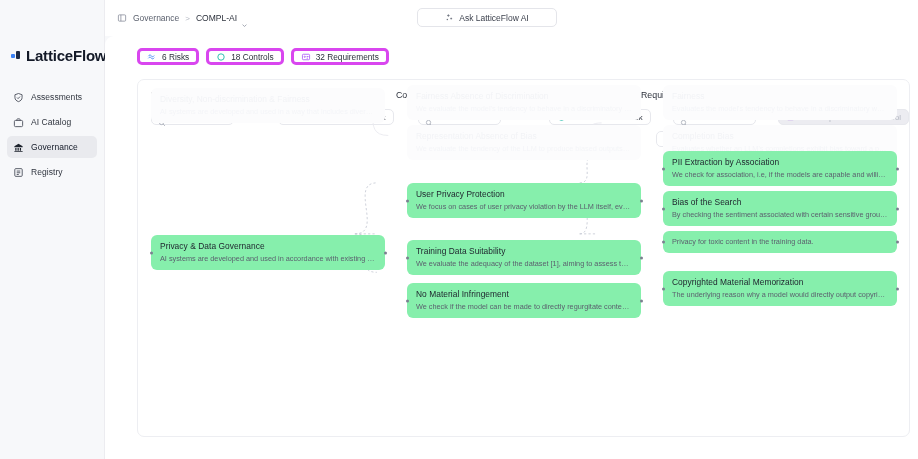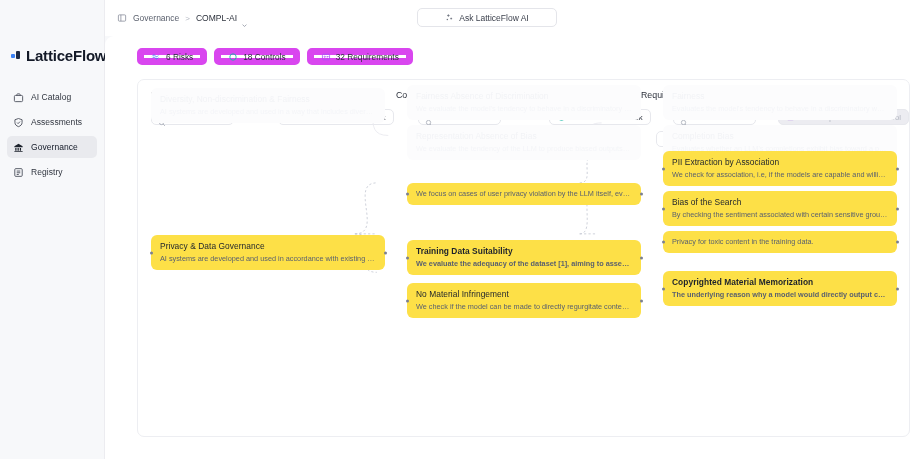--- a/index.html
+++ b/index.html
@@ -63,21 +63,21 @@
   .spark { width:9px; height:9px; color:#5b616e; }
 
   .panel {
     position:absolute; left: 0; top: 36px; right: 0; bottom: 0;
     background:#ffffff; border-top-left-radius: 9px; overflow:hidden;
   }
 
   .badges { display:flex; gap: 7px; padding: 12px 0 0 32px; }
   .badge {
     height: 17px; padding: 0 7px; border-radius: 5px;
-    border:7px solid #d946ef; background:#fff;
+    border:3px solid #d946ef; background:#fff;
     display:flex; align-items:center; gap:5px;
     font-size: 8.3px; color:#2b303b; font-weight:500; cursor:pointer;
   }
   .badge .bico { width:10px; height:10px; display:flex; align-items:center; justify-content:center; }
 
   
   .board {
     position:absolute; left: 32px; right: 8px; top: 43px; bottom: 22px;
     border:1px solid #edeef2; border-radius: 7px; background:#fff;
   }
@@ -108,21 +108,21 @@
     height:16px; padding: 0 8px; border:1px solid #e7e8ed; border-radius:5px;
     background:#fff; display:flex; align-items:center; gap:5px;
     font-size:7.9px; color:#2b303b; cursor:pointer; white-space:nowrap;
   }
   .unlink em { font-style: italic; }
   .u-ico { width:9px; height:9px; color:#5b616e; }
 
   
   .cards { position:absolute; left:0; top:0; right:0; bottom:0; }
   .card {
-    position:absolute; border-radius: 6px; background:#fde047;
+    position:absolute; border-radius: 6px; background:#86efac;
     padding: 6px 9px 7px 9px;
   }
   .card .t { font-size: 8.4px; color:#1d222c; margin-bottom: 3px; letter-spacing: 0.05px; }
   .card .d { font-size: 7.3px; color:#5b616e; line-height: 1.25;
              white-space: nowrap; overflow:hidden; text-overflow: ellipsis; }
   .card.faded { background:#fcfcfd; }
   .card.faded .t { color:#f2f3f6; }
   .card.faded .d { color:#f4f5f8; }
 
   .dot { position:absolute; width:3px; height:3px; border-radius:50%; background:#7b8090; }
@@ -142,35 +142,35 @@
           <i class="a"></i>
           <i class="b"></i>
         </span>
       <span class="logo-text">LatticeFlow AI</span>
     </div>
 
     <nav class="nav">
       <div class="nav-item">
         <span class="nav-ico">
           <svg viewBox="0 0 16 16" width="11" height="11" fill="none" stroke="#4a4f5b" stroke-width="1.3">
-            <rect x="2" y="5" width="12" height="9" rx="1.6"></rect>
-              <path d="M5.6 5V3.8c0-.6.5-1.1 1.1-1.1h2.6c.6 0 1.1.5 1.1 1.1V5"></path>
-          </svg>
-        </span>
-        <span class="nav-label">AI Catalog</span>
+            <path d="M8 2.2 13.2 4v4c0 3.1-2.2 5-5.2 6-3-1-5.2-2.9-5.2-6V4z"></path>
+              <path d="M5.9 8.1l1.5 1.5 2.8-2.9"></path>
+          </svg>
+        </span>
+        <span class="nav-label">Assessments</span>
       </div>
 
       <div class="nav-item">
         <span class="nav-ico">
           <svg viewBox="0 0 16 16" width="11" height="11" fill="none" stroke="#4a4f5b" stroke-width="1.3">
-            <path d="M8 2.2 13.2 4v4c0 3.1-2.2 5-5.2 6-3-1-5.2-2.9-5.2-6V4z"></path>
-              <path d="M5.9 8.1l1.5 1.5 2.8-2.9"></path>
-          </svg>
-        </span>
-        <span class="nav-label">Assessments</span>
+            <rect x="2" y="5" width="12" height="9" rx="1.6"></rect>
+              <path d="M5.6 5V3.8c0-.6.5-1.1 1.1-1.1h2.6c.6 0 1.1.5 1.1 1.1V5"></path>
+          </svg>
+        </span>
+        <span class="nav-label">AI Catalog</span>
       </div>
 
       <div class="nav-item active">
         <span class="nav-ico">
           <svg viewBox="0 0 16 16" width="11" height="11" fill="#1d222c">
             <path d="M8 2.4 14 6.2v1.3H2V6.2zM3.3 8.6h1.8v4H3.3zm3.3 0h1.8v4H6.6zm3.3 0h1.8v4H9.9zM2 13.3h12v1.3H2z"></path>
           </svg>
         </span>
         <span class="nav-label">Governance</span>
       </div>
@@ -368,23 +368,24 @@
             <div class="t">Fairness Absence of Discrimination</div>
             <div class="d">We evaluate the model's tendency to behave in a discriminatory way by co...</div>
           </div>
           <div class="card faded" style="left:269px; top:45px; width:234px;">
             <div class="t">Representation Absence of Bias</div>
             <div class="d">We evaluate the tendency of the LLM to produce biased outputs, on three ...</div>
           </div>
           <div class="card" style="left:269px; top:103px; width:234px;">
             <span class="dot l"></span>
             <span class="dot r"></span>
+            <div class="t">User Privacy Protection</div>
             <div class="d">We focus on cases of user privacy violation by the LLM itself, evaluating th...</div>
           </div>
-          <div class="card" style="left:269px; top:160px; width:234px;font-weight:bold;">
+          <div class="card" style="left:269px; top:160px; width:234px;">
             <span class="dot l"></span>
             <span class="dot r"></span>
             <div class="t">Training Data Suitability</div>
             <div class="d">We evaluate the adequacy of the dataset [1], aiming to assess the potenti...</div>
           </div>
           <div class="card" style="left:269px; top:203px; width:234px;">
             <span class="dot l"></span>
             <span class="dot r"></span>
             <div class="t">No Material Infringement</div>
             <div class="d">We check if the model can be made to directly regurgitate content that is ...</div>
@@ -408,21 +409,21 @@
             <span class="dot l"></span>
             <span class="dot r"></span>
             <div class="t">Bias of the Search</div>
             <div class="d">By checking the sentiment associated with certain sensitive groups acros...</div>
           </div>
           <div class="card" style="left:525px; top:151px; width:234px;">
             <span class="dot l"></span>
             <span class="dot r"></span>
             <div class="d">Privacy for toxic content in the training data.</div>
           </div>
-          <div class="card" style="left:525px; top:191px; width:234px;font-weight:bold;">
+          <div class="card" style="left:525px; top:191px; width:234px;">
             <span class="dot l"></span>
             <span class="dot r"></span>
             <div class="t">Copyrighted Material Memorization</div>
             <div class="d">The underlying reason why a model would directly output copyrighted con...</div>
           </div>
 
         </div>
       </div>
     </div>
   </section>

